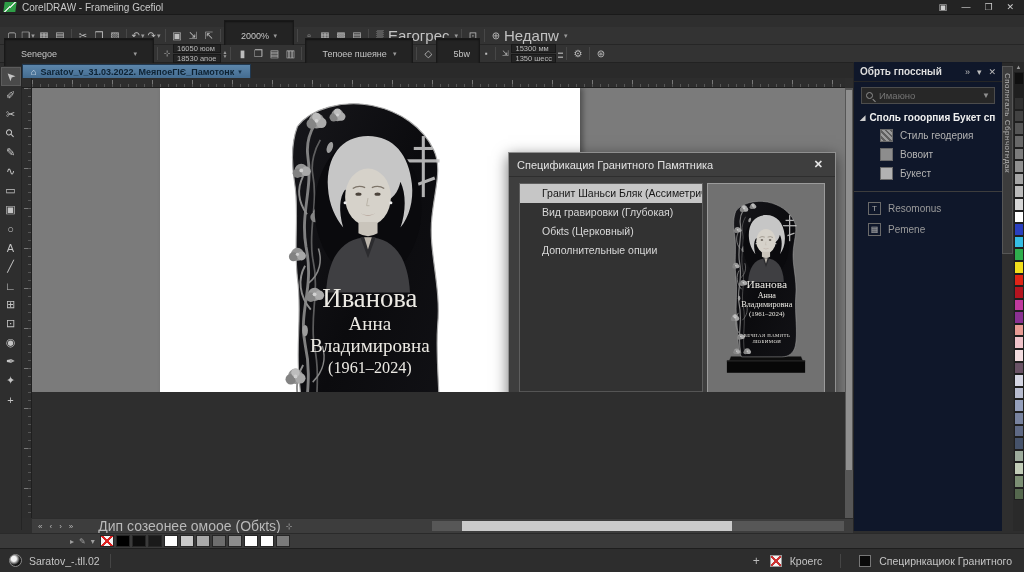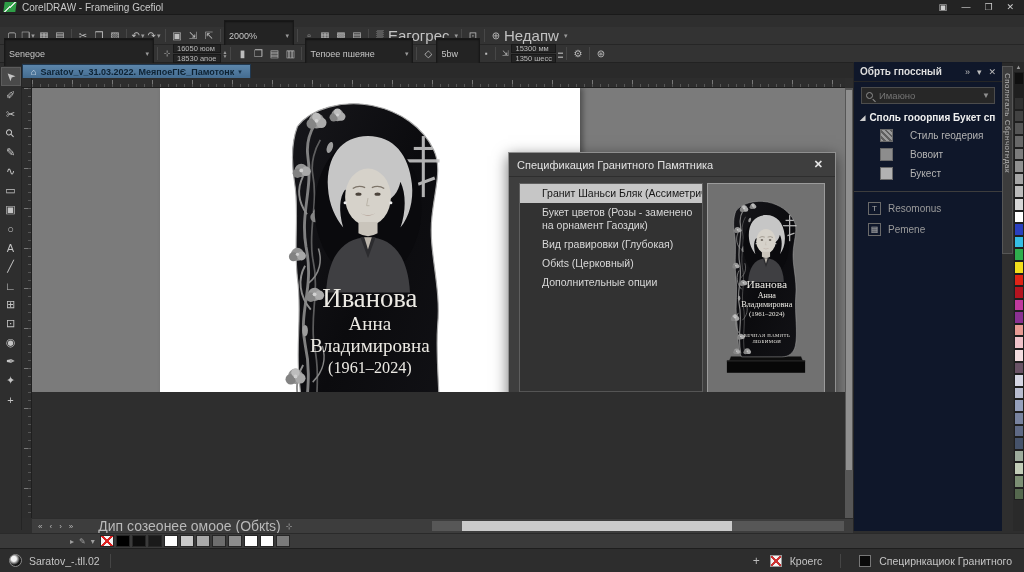--- a/index.html
+++ b/index.html
@@ -20,21 +20,21 @@
   .menubar{left:0;top:13px;width:1024px;height:14px;background:#2c2c2c;display:flex;align-items:center;padding-left:8px;border-bottom:1px solid #242424}
   .menu-item{padding:0 10px;font-size:10.5px;color:#cfcfcf;font-weight:bold}
 
   
   .toolbar{left:0;top:27px;width:1024px;height:18px;background:#333;display:flex;align-items:center;padding:0 4px;border-bottom:1px solid #262626}
   .propbar{left:0;top:45px;width:1024px;height:18px;background:#333;display:flex;align-items:center;padding:0 4px;border-bottom:1px solid #222}
   .ti{min-width:16px;height:15px;display:flex;align-items:center;justify-content:center;font-size:10px;color:#bdbdbd;padding:0 1px}
   .ti.sm{font-size:8px;min-width:12px}
   .ddc{font-size:7px;color:#9a9a9a;margin-left:1px}
   .sep{width:1px;height:13px;background:#222;border-right:1px solid #474747;margin:0 3px}
-  .field{background:#232323;border:1px solid #181818;box-shadow:inset 0 1px 2px rgba(0,0,0,.5);color:#c6c6c6;display:flex;align-items:center;padding:0 4px;height:32px;font-size:9px;white-space:nowrap}
+  .field{background:#232323;border:1px solid #181818;box-shadow:inset 0 1px 2px rgba(0,0,0,.5);color:#c6c6c6;display:flex;align-items:center;padding:0 16px;height:32px;font-size:9px;white-space:nowrap}
   .dd{display:flex;align-items:center;gap:4px}
   .stack{display:flex;flex-direction:column;gap:1px}
   .sfield{background:#232323;border:1px solid #181818;color:#b9b9b9;font-size:7.5px;line-height:7px;padding:0 3px;white-space:nowrap}
   .lbl{font-size:15px;color:#c2c2c2;white-space:nowrap}
   .spin{display:flex;flex-direction:column;font-size:5px;color:#9a9a9a;line-height:4px;margin-left:2px}
 
   
   .tabrow{left:22px;top:63px;width:1002px;height:15px;background:#2a2a2a;display:flex;align-items:flex-end}
   .doctab{height:14px;background:linear-gradient(#5c86ab,#446c90);display:flex;align-items:center;gap:4px;padding:0 8px;border:1px solid #2a4burt}
   .doctab{border:1px solid #203850;border-bottom:none}
@@ -76,21 +76,21 @@
   .docker{left:853px;top:62px;width:149px;height:469px;background:#0f172a;border-left:1px solid #262626}
   .dk-head{height:20px;display:flex;align-items:center;padding:0 6px;border-bottom:1px solid #262626}
   .dk-title{font-size:10px;color:#dedede;font-weight:bold}
   .dk-ic{margin-left:auto;display:flex;gap:7px;color:#bdbdbd;font-size:9px}
   .dk-search{margin:5px 7px;height:17px;background:#272727;border:1px solid #4c4c4c;display:flex;align-items:center;padding:0 4px;gap:4px}
   .dk-search input{flex:1;background:transparent;border:none;outline:none;color:#bdbdbd;font-size:9.5px;font-family:"Liberation Sans",sans-serif;min-width:0}
   .lens{width:7px;height:7px;border:1.3px solid #8e8e8e;border-radius:50%;position:relative;flex:none}
   .lens:after{content:"";position:absolute;width:4px;height:1.3px;background:#8e8e8e;transform:rotate(45deg);left:5px;top:7px}
   .funnel{margin-left:auto;color:#8e8e8e;font-size:8px}
   .dk-group{display:flex;align-items:center;gap:4px;padding:3px 6px;font-size:10px;color:#f0f0f0;font-weight:bold}
-  .dk-item{display:flex;align-items:center;gap:17px;padding:3px 6px 3px 26px;font-size:10px;color:#b3b3b3}
+  .dk-item{display:flex;align-items:center;gap:7px;padding:3px 6px 3px 26px;font-size:10px;color:#b3b3b3}
   .dk-item .sq{width:13px;height:13px;border:1px solid #6a6a6a;flex:none}
   .sq.p1{background:repeating-linear-gradient(45deg,#9a9a9a 0 2px,#5f5f5f 2px 4px)}
   .sq.p2{background:#8d8d8d}
   .sq.p3{background:#b2b2b2}
   .dk-div{height:1px;background:#262626;border-bottom:1px solid #3d3d3d;margin:8px 0 6px}
   .dk-item2{display:flex;align-items:center;gap:7px;padding:4px 6px 4px 14px;font-size:10px;color:#9a9a9a}
   .dk-item2 .sq{width:13px;height:13px;border:1px solid #6a6a6a;color:#aaa;font-size:8px;display:flex;align-items:center;justify-content:center;flex:none}
 
   
   .side-tab{left:1002px;top:66px;width:11px;height:188px;background:#3c3c3c;border:1px solid #565656;color:#b5b5b5;
@@ -431,21 +431,20 @@
       <use href="#mon" width="240" height="432"></use>
     </svg>
 
     <div class="dialog">
       <div class="dlg-title">
         <span class="t">Спецификация Гранитного Памятника</span>
         <span class="dlg-close">✕</span>
       </div>
       <div class="spec-list" id="speclist">
         <div class="spec-item sel">Гранит Шаньси Бляк (Ассиметричная</div>
-          <div class="spec-item">Букет цветов (Розы - заменено на орнамент Гаоздик)</div>
           <div class="spec-item">Вид гравировки (Глубокая)</div>
           <div class="spec-item">Обкts (Церковный)</div>
           <div class="spec-item">Дополнительные опции</div>
           <div class="spec-more">
             <span>∨</span>
             <span>∨</span>
           </div>
       </div>
       <div class="spec-preview">
         <svg class="mon-preview" width="98" height="176" viewBox="0 0 240 432">

